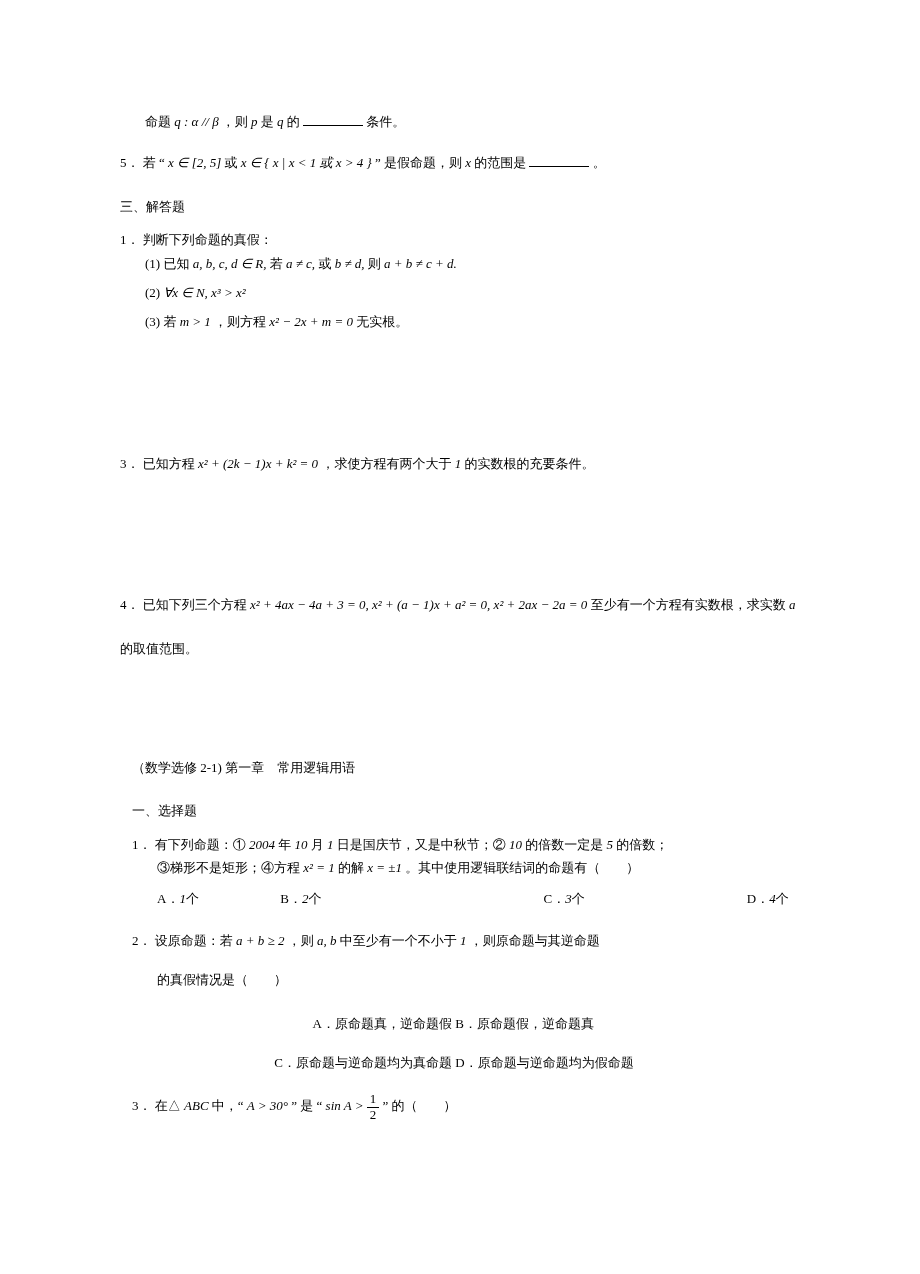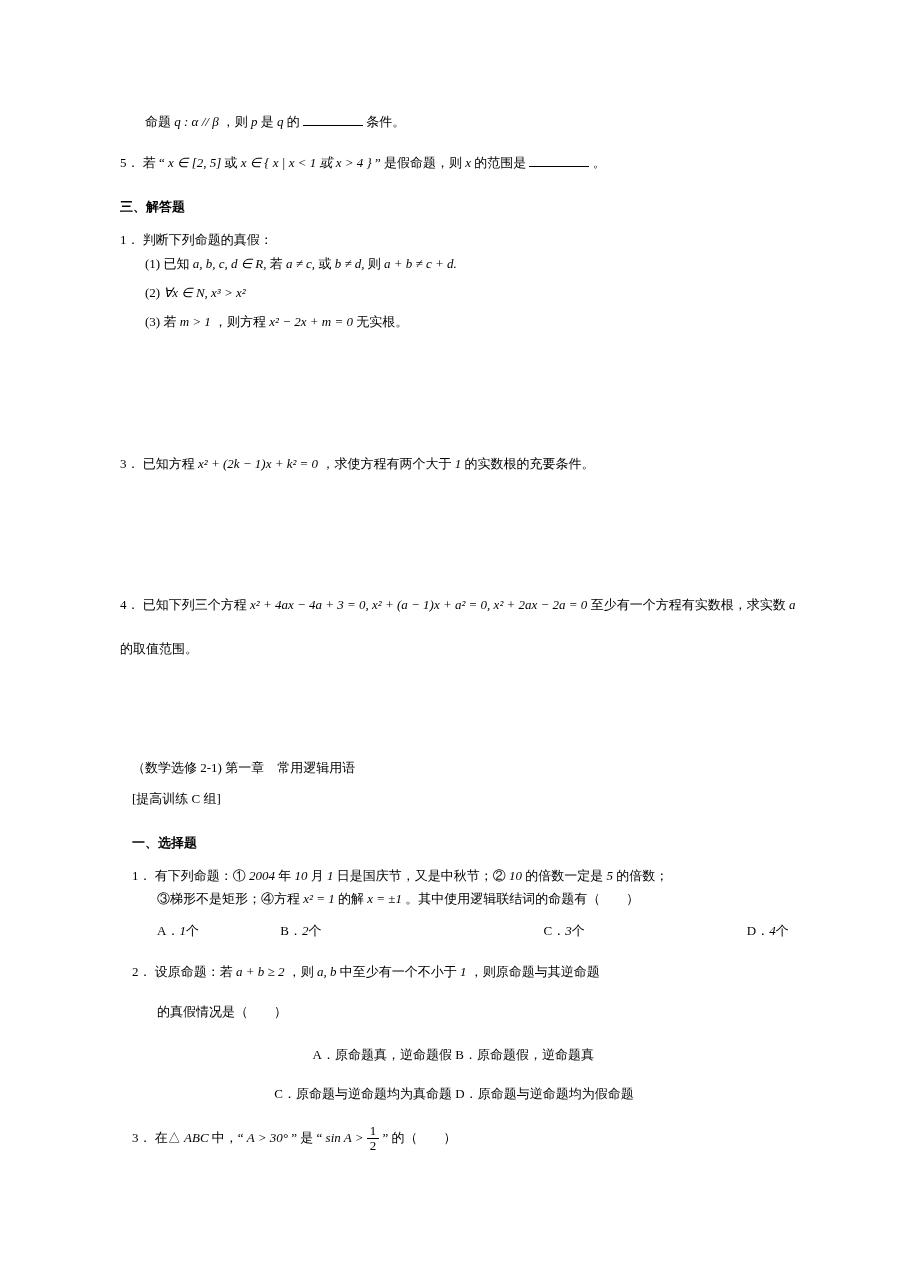--- a/index.html
+++ b/index.html
@@ -22,21 +22,20 @@
     .blank {
       display: inline-block;
       border-bottom: 1px solid #000;
       min-width: 60px;
       height: 1em;
       vertical-align: baseline;
     }
     .section-title {
       margin-top: 20px;
       margin-bottom: 8px;
-      font-weight: bold;
     }
     .q {
       margin: 10px 0 18px 0;
     }
     .sub {
       margin-left: 25px;
       margin-bottom: 6px;
     }
     .bigspace {
       height: 90px;
@@ -148,21 +147,20 @@
     <span>已知下列三个方程  </span>
     <span class="math">x² + 4ax − 4a + 3 = 0, x² + (a − 1)x + a² = 0, x² + 2ax − 2a = 0</span>
     <span> 至少有一个方程有实数根，求实数 </span>
     <span class="math">a</span>
     <div style="margin-top:20px">的取值范围。</div>
   </div>
 
   <div class="midspace"></div>
 
   <div class="indent1" style="margin-top:8px">（数学选修 2-1) 第一章　常用逻辑用语</div>
-  <div class="indent1" style="margin-top:8px">[提高训练 C 组]</div>
 
   <div class="section-title indent1">一、选择题</div>
 
   <div class="q indent1">
     <span>1．</span>
     <span>有下列命题：①</span>
     <span class="math">2004</span>
     <span> 年</span>
     <span class="math">10</span>
     <span> 月</span>

